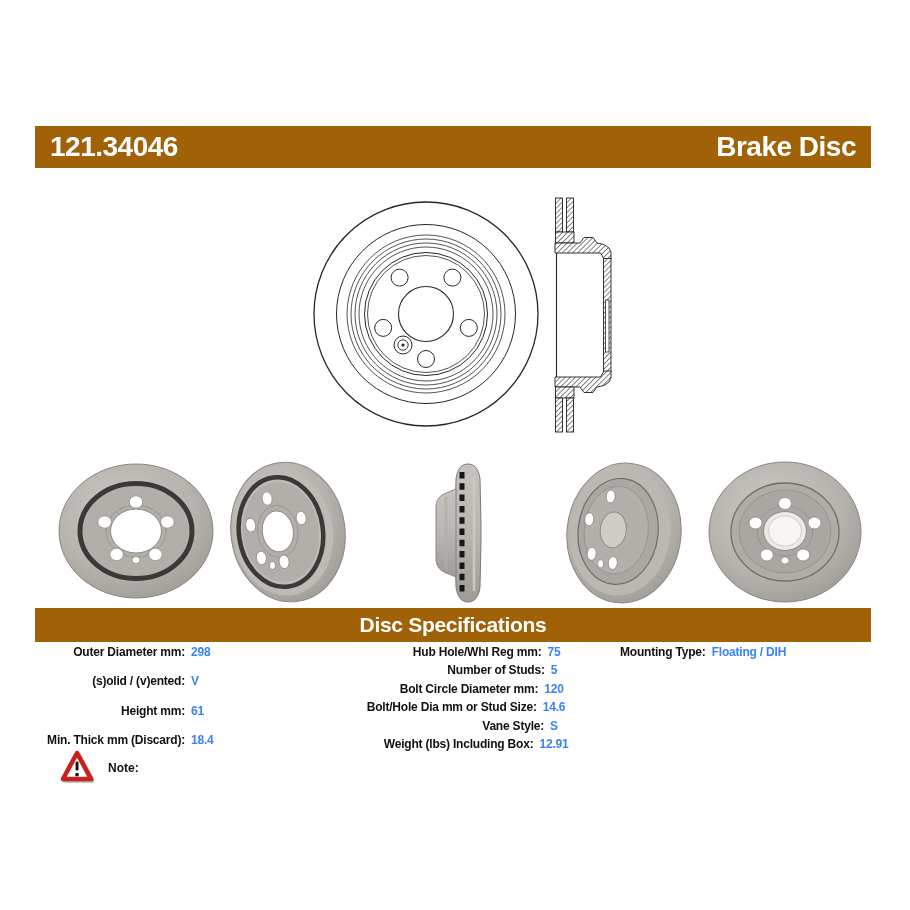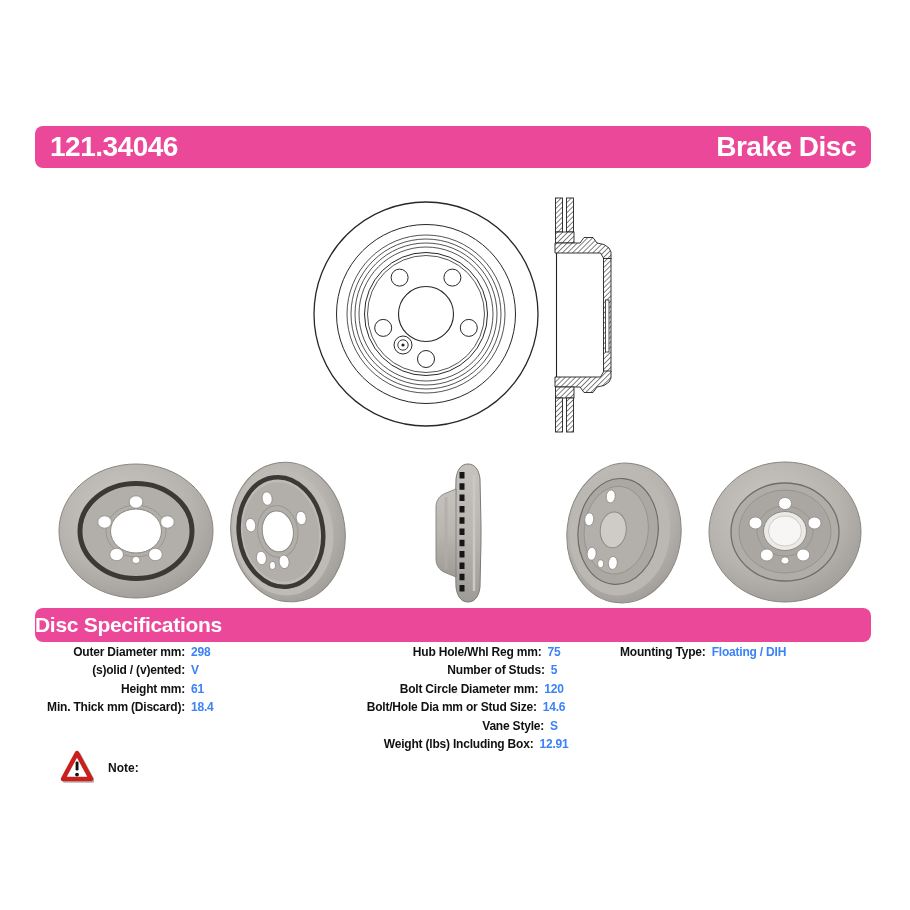--- a/index.html
+++ b/index.html
@@ -2,35 +2,35 @@
 <html><head>
 <meta charset="utf-8">
 <style>
   html,body{margin:0;padding:0;background:#ffffff;}
   .canvas{
     position:relative;width:910px;height:910px;background:#ffffff;overflow:hidden;
     font-family:"Liberation Sans", sans-serif;
   }
   
   .bar{
-    position:absolute;background:#ec4899;color:#ffffff;
-    display:flex;align-items:center;box-sizing:border-box;border-radius:8px;
+    position:absolute;background:#a16207;color:#ffffff;
+    display:flex;align-items:center;box-sizing:border-box;
   }
   .header-bar{left:35px;top:126px;width:836px;height:42px;padding:0 15px;justify-content:space-between;}
   .header-bar span{font-size:28px;font-weight:bold;letter-spacing:-0.5px;line-height:1;}
-  .spec-title-bar{left:35px;top:608px;width:836px;height:34px;justify-content:flex-start;}
+  .spec-title-bar{left:35px;top:608px;width:836px;height:34px;justify-content:center;}
   .spec-title-bar span{font-size:21px;font-weight:bold;letter-spacing:-0.3px;}
   
   .abs{position:absolute;}
   
   .spec-col{position:absolute;display:flex;flex-direction:column;}
   .spec-row{display:flex;line-height:18.4px;white-space:nowrap;}
   .spec-label{font-size:12px;font-weight:bold;color:#111;text-align:right;letter-spacing:-0.2px;}
   .spec-value{font-size:12px;font-weight:bold;color:#3b82f6;margin-left:6px;letter-spacing:-0.2px;}
-  .col-left{left:35px;top:643px;width:290px;}
+  .col-left{left:35px;top:643px;width:290px;gap:11px;}
   .col-left .spec-label{flex:0 0 150px;}
   .col-mid{left:312px;top:643px;width:300px;align-items:center;}
   .col-mid .spec-label{flex:0 0 178px;}
   .col-right{left:620px;top:643px;width:251px;}
   .col-right .spec-row{justify-content:flex-start;}
   
   .note-row{position:absolute;left:60px;top:749px;display:flex;align-items:center;}
   .note-icon{width:34px;height:36px;}
   .note-text{font-size:12px;font-weight:bold;color:#111;margin-left:14px;margin-top:2px;}
 </style>

